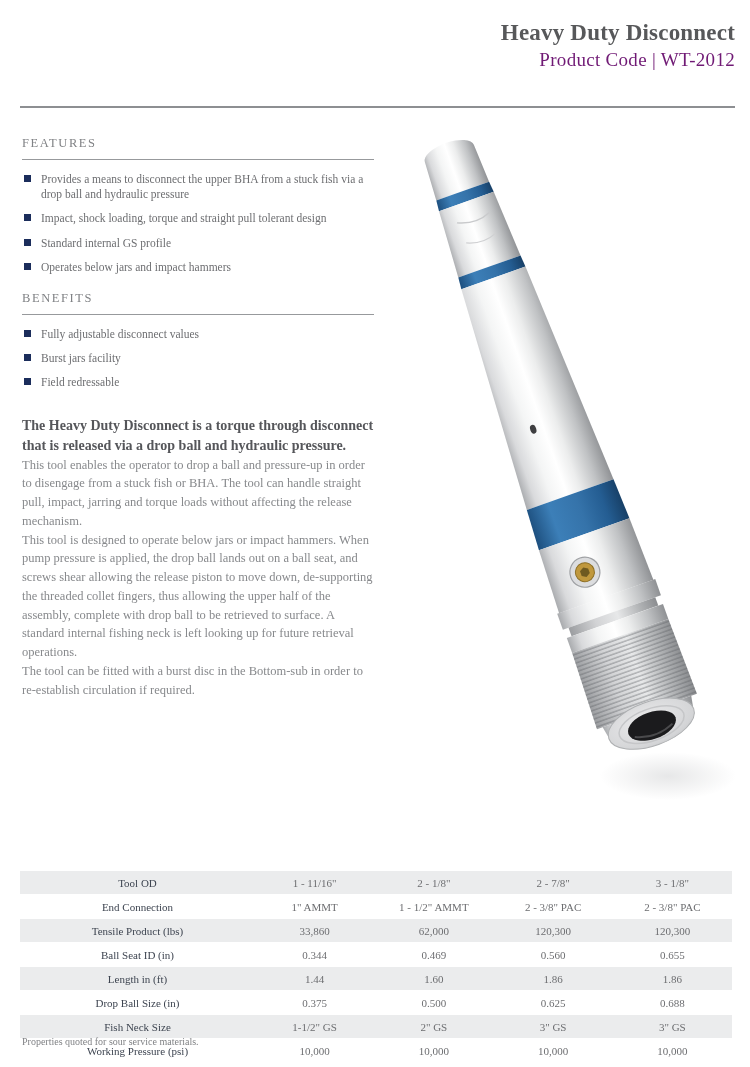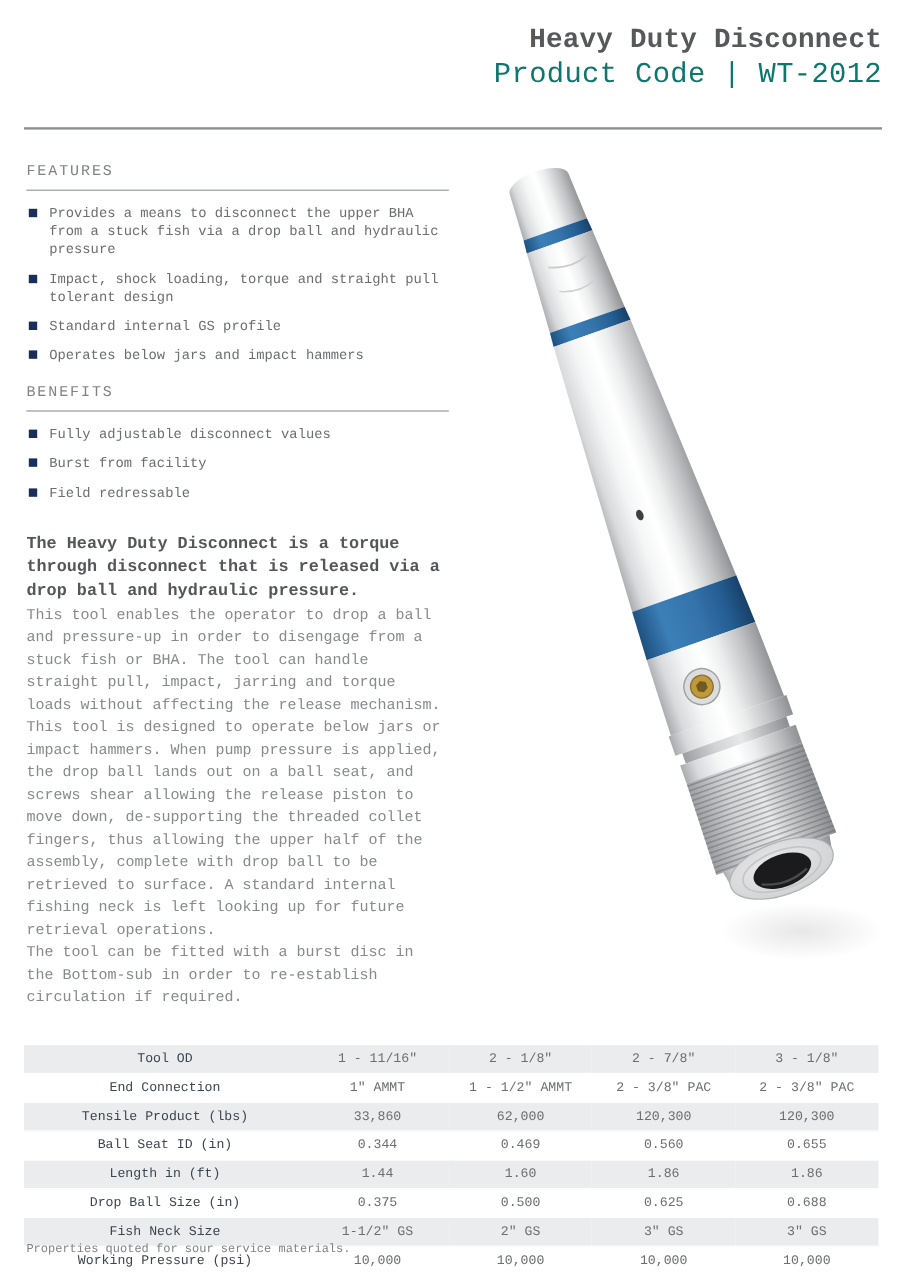--- a/index.html
+++ b/index.html
@@ -1,23 +1,23 @@
 <!DOCTYPE html>
 <html><head>
 <meta charset="utf-8">
 <style>
   html,body{margin:0;padding:0;background:#ffffff;}
   .page{
     position:relative;width:750px;height:1067px;background:#ffffff;overflow:hidden;
-    font-family:Liberation Mono, monospace;
+    font-family:Liberation Serif, serif;
   }
   
   .header{position:absolute;top:20px;right:15px;text-align:right;}
   .header-title{font-size:23px;font-weight:bold;color:#57585a;letter-spacing:.2px;}
-  .header-sub{font-size:24px;font-weight:normal;color:#0f766e;margin-top:3px;letter-spacing:.3px;}
+  .header-sub{font-size:19px;font-weight:normal;color:#701a75;margin-top:3px;letter-spacing:.3px;}
   .top-rule{position:absolute;left:20px;top:106px;width:715px;height:2px;background:#8d8f92;}
 
   
   .left-col{position:absolute;left:22px;top:136px;width:352px;}
   .section-head{font-size:12.5px;color:#808285;letter-spacing:1.6px;font-weight:normal;}
   .section-rule{height:1px;background:#97999c;margin-top:8px;margin-bottom:12px;}
   .bullets{margin:0 0 4px 0;}
   .bullet-item{display:flex;align-items:flex-start;margin-bottom:9px;}
   .bullet-sq{width:7px;height:7px;background:#1b2d5b;flex:0 0 auto;margin:3px 10px 0 2px;}
   .bullet-text{font-size:11.5px;color:#6d6e71;line-height:1.32;}
@@ -79,21 +79,21 @@
     <div class="benefits-block">
       <div class="section-head">BENEFITS</div>
       <div class="section-rule"></div>
       <div class="bullets">
         <div class="bullet-item">
           <span class="bullet-sq"></span>
           <span class="bullet-text">Fully adjustable disconnect values</span>
         </div>
         <div class="bullet-item">
           <span class="bullet-sq"></span>
-          <span class="bullet-text">Burst from facility</span>
+          <span class="bullet-text">Burst jars facility</span>
         </div>
         <div class="bullet-item">
           <span class="bullet-sq"></span>
           <span class="bullet-text">Field redressable</span>
         </div>
       </div>
     </div>
 
     <div class="lead">The Heavy Duty Disconnect is a torque through disconnect that is released via a drop ball and hydraulic pressure.</div>
     <div class="para">This tool enables the operator to drop a ball and pressure-up in order to disengage from a stuck fish or BHA. The tool can handle straight pull, impact, jarring and torque loads without affecting the release mechanism.</div>

